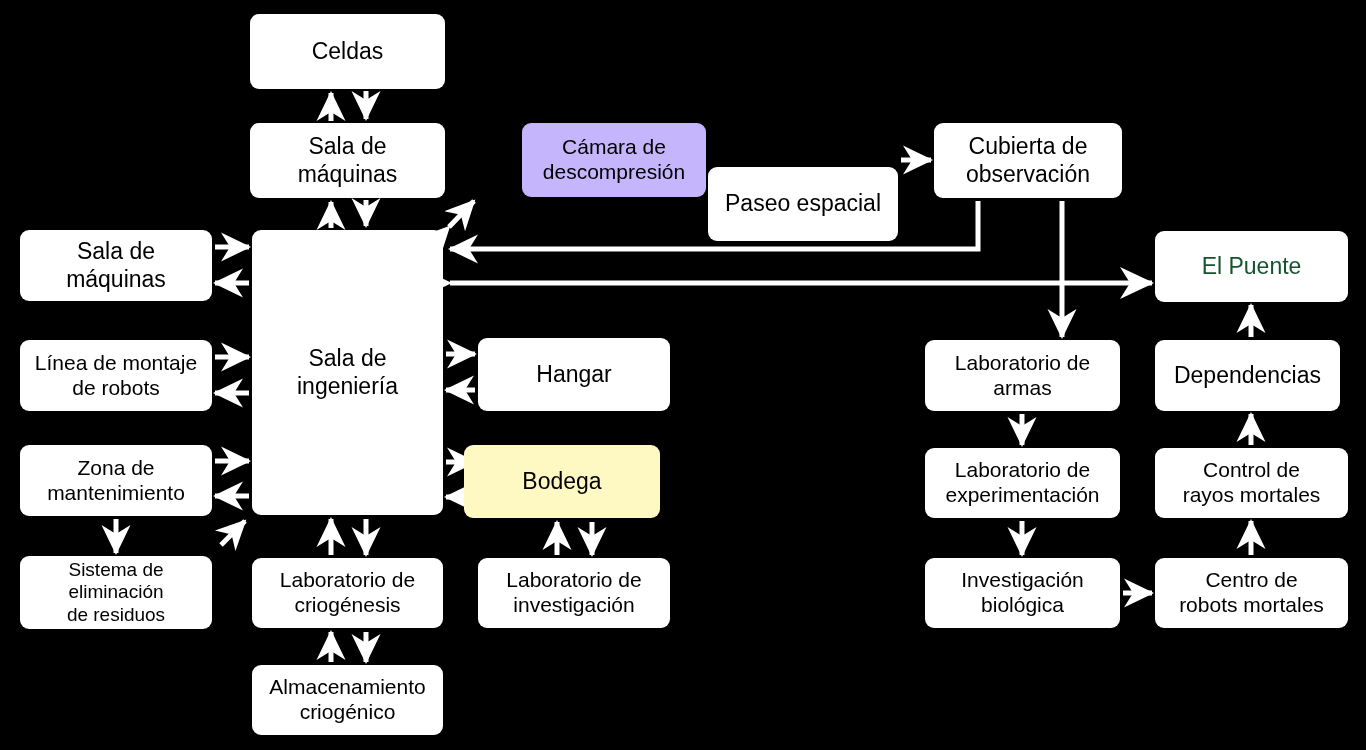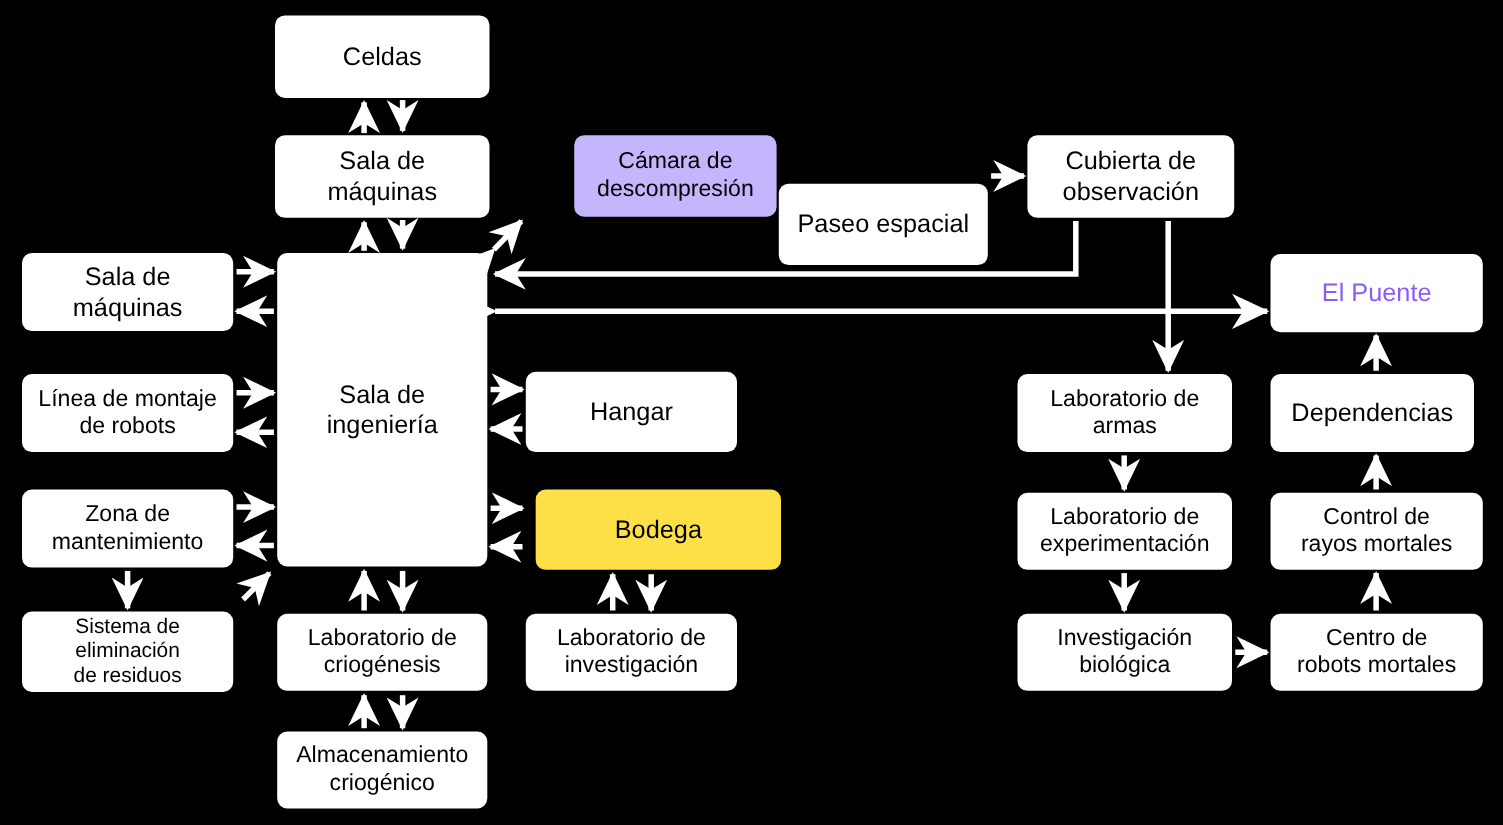--- a/index.html
+++ b/index.html
@@ -121,30 +121,30 @@
 máquinas</div>
       <div class="node med" style="left: 483px; top: 123px; width: 184px; height: 74px; background: #c4b5fd; color: rgb(0, 0, 0); margin-left: 39px;">Cámara de
 descompresión</div>
       <div class="node" style="left: 708px; top: 123px; width: 190px; height: 74px; background: rgb(255, 255, 255); color: rgb(0, 0, 0); margin-top: 44px;">Paseo espacial</div>
       <div class="node" style="left: 934px; top: 123px; width: 188px; height: 75px; background: rgb(255, 255, 255); color: rgb(0, 0, 0);">Cubierta de
 observación</div>
       <div class="node" style="left: 20px; top: 230px; width: 192px; height: 71px; background: rgb(255, 255, 255); color: rgb(0, 0, 0);">Sala de
 máquinas</div>
       <div class="node" style="left: 252px; top: 230px; width: 191px; height: 285px; background: rgb(255, 255, 255); color: rgb(0, 0, 0);">Sala de
 ingeniería</div>
-      <div class="node" style="left: 1155px; top: 231px; width: 193px; height: 71px; background: rgb(255, 255, 255); color: #8b5cf6;">El Puente</div>
+      <div class="node" style="left: 1155px; top: 231px; width: 193px; height: 71px; background: rgb(255, 255, 255); color: #14532d;">El Puente</div>
       <div class="node med" style="left: 20px; top: 340px; width: 192px; height: 71px; background: rgb(255, 255, 255); color: rgb(0, 0, 0);">Línea de montaje
 de robots</div>
       <div class="node" style="left: 478px; top: 338px; width: 192px; height: 73px; background: #ffffff; color: rgb(0, 0, 0);">Hangar</div>
       <div class="node med" style="left: 925px; top: 340px; width: 195px; height: 71px; background: rgb(255, 255, 255); color: rgb(0, 0, 0);">Laboratorio de
 armas</div>
       <div class="node" style="left: 1155px; top: 340px; width: 185px; height: 71px; background: rgb(255, 255, 255); color: rgb(0, 0, 0);">Dependencias</div>
       <div class="node med" style="left: 20px; top: 445px; width: 192px; height: 71px; background: rgb(255, 255, 255); color: rgb(0, 0, 0);">Zona de
 mantenimiento</div>
-      <div class="node" style="left: 487px; top: 445px; width: 223px; height: 73px; background: #fde047; color: rgb(0, 0, 0);">Bodega</div>
+      <div class="node" style="left: 464px; top: 445px; width: 196px; height: 73px; background: #fef9c3; color: rgb(0, 0, 0);">Bodega</div>
       <div class="node med" style="left: 925px; top: 448px; width: 195px; height: 70px; background: rgb(255, 255, 255); color: rgb(0, 0, 0);">Laboratorio de
 experimentación</div>
       <div class="node med" style="left: 1155px; top: 448px; width: 193px; height: 70px; background: rgb(255, 255, 255); color: rgb(0, 0, 0);">Control de
 rayos mortales</div>
       <div class="node small" style="left: 20px; top: 556px; width: 192px; height: 73px; background: rgb(255, 255, 255); color: rgb(0, 0, 0);">Sistema de
 eliminación
 de residuos</div>
       <div class="node med" style="left: 252px; top: 558px; width: 191px; height: 70px; background: rgb(255, 255, 255); color: rgb(0, 0, 0);">Laboratorio de
 criogénesis</div>
       <div class="node med" style="left: 478px; top: 558px; width: 192px; height: 70px; background: rgb(255, 255, 255); color: rgb(0, 0, 0);">Laboratorio de

